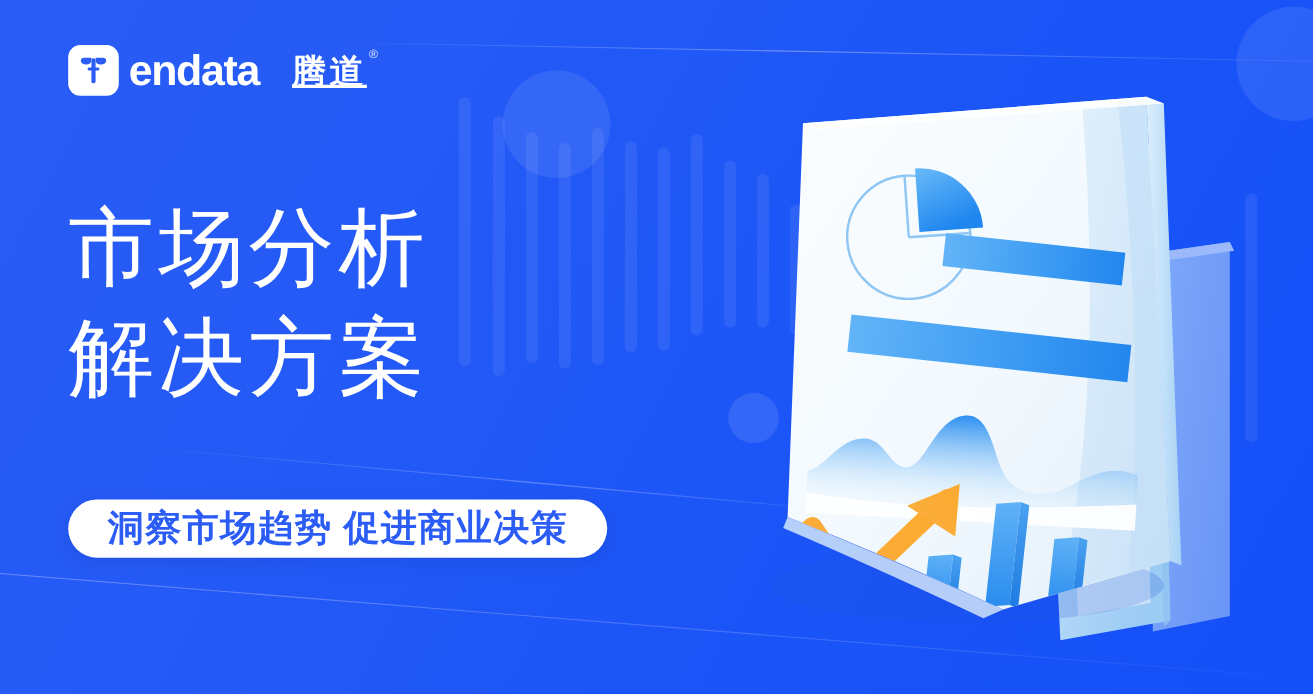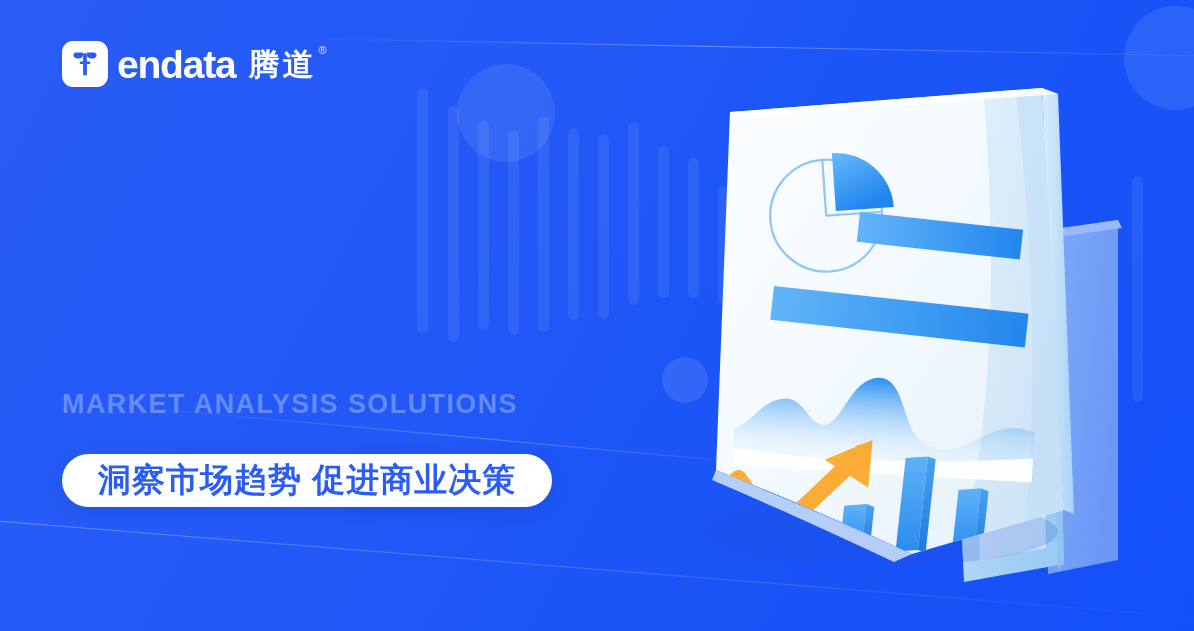--- a/index.html
+++ b/index.html
@@ -67,22 +67,23 @@
     letter-spacing:-1.2px;
     line-height:1;
     margin-left:-2px;
   }
   .logo-cn{
     color:#ffffff;
     font-size:31px;
     font-weight:700;
     letter-spacing:3px;
     line-height:1;
-    margin-left:2px;
+    margin-left:19px;
     position:relative;
+    text-decoration:underline;
   }
   .logo-reg{
     position:absolute;
     top:-4px; right:-13px;
     font-size:11px;
     font-weight:400;
     color:rgba(255,255,255,.9);
   }
 
   
@@ -183,22 +184,25 @@
         <rect x="9.6" y="12.4" width="10.8" height="2.6" rx="1.3" fill="#2B5CF6"></rect>
       </svg>
     </div>
     <div class="logo-wordmark">endata</div>
     <div class="logo-cn">
       <span>腾道</span>
       <span class="logo-reg">®</span>
     </div>
   </div>
 
-
-  <div class="subtitle">MARKET ANALYSIS SOLUTIONS</div>
+  <div class="headline">
+    <div class="headline-line">市场分析</div>
+    <div class="headline-line">解决方案</div>
+  </div>
+
 
   <div class="pill">
     <span class="pill-text">洞察市场趋势  促进商业决策</span>
   </div>
 
   <div class="illustration">
     <svg viewBox="0 0 540 540" aria-hidden="true">
       <defs>
         <linearGradient id="gBarH" x1="0" y1="0" x2="1" y2="0">
           <stop offset="0%" stop-color="#62B4F7"></stop>

